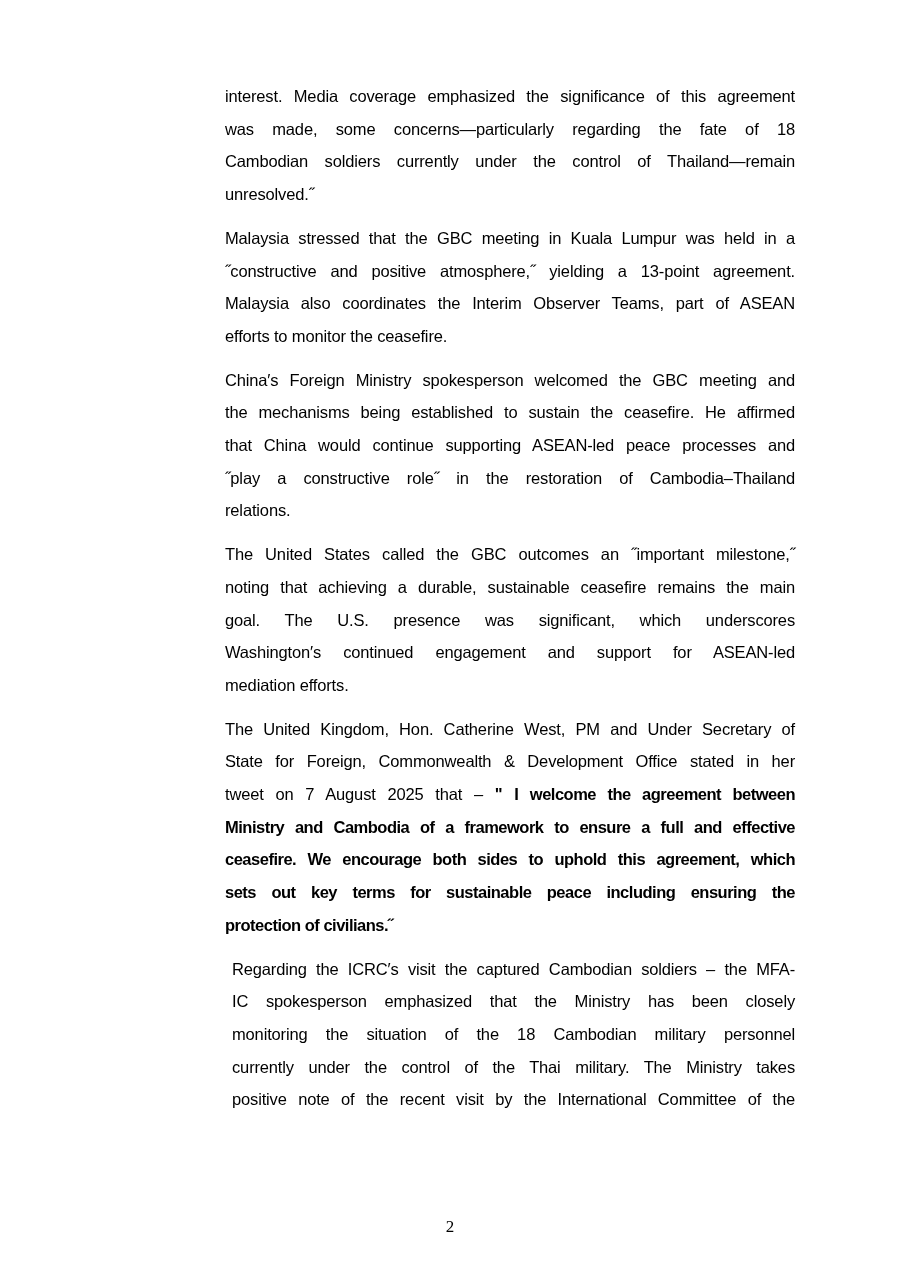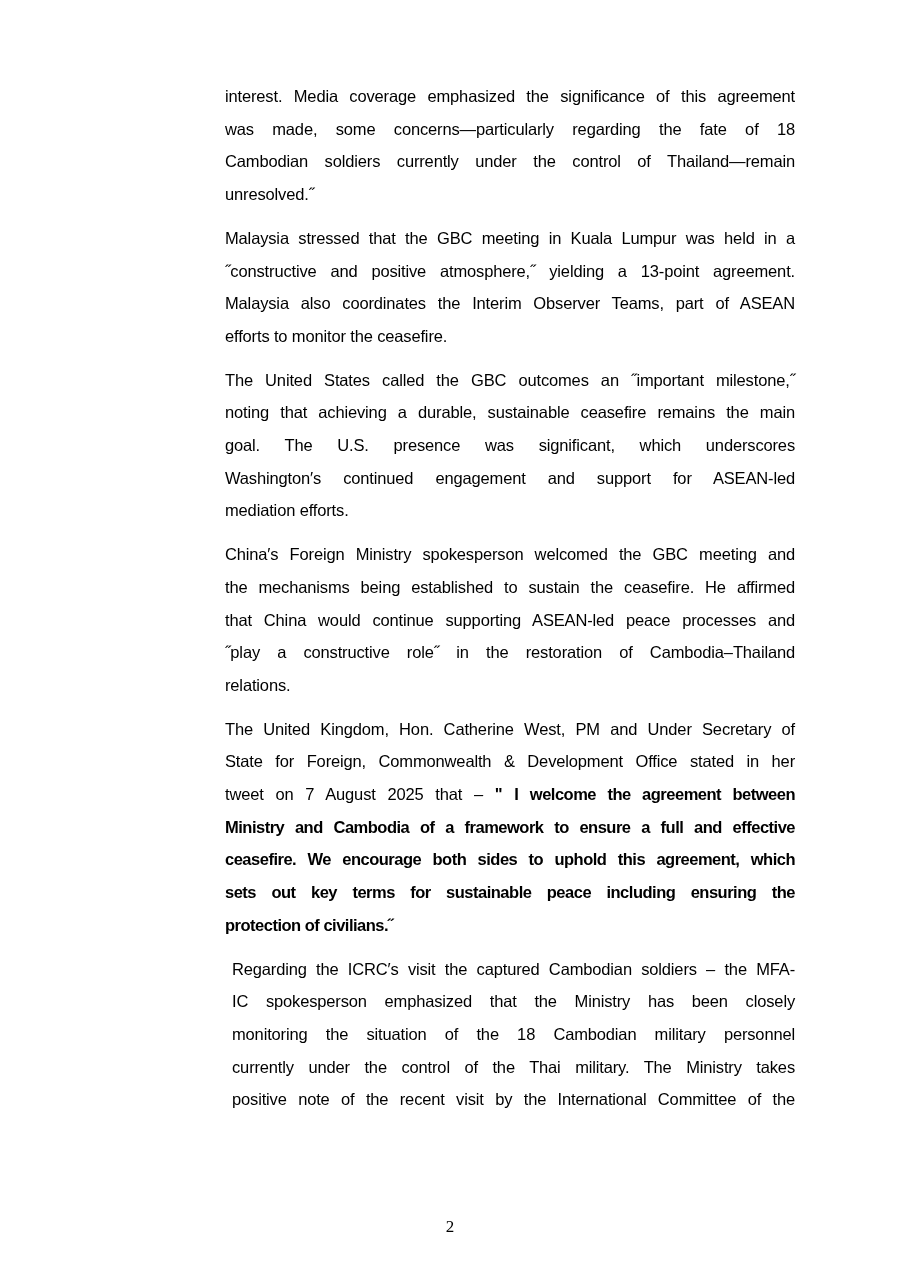--- a/index.html
+++ b/index.html
@@ -65,32 +65,32 @@
         <div class="line"><span class="seg-r">Cambodian soldiers currently under the control of Thailand—remain</span></div>
         <div class="line last"><span class="seg-r">unresolved.˝</span></div>
       </div>
       <div class="para">
         <div class="line"><span class="seg-r">Malaysia stressed that the GBC meeting in Kuala Lumpur was held in a</span></div>
         <div class="line"><span class="seg-r">˝constructive and positive atmosphere,˝ yielding a 13-point agreement.</span></div>
         <div class="line"><span class="seg-r">Malaysia also coordinates the Interim Observer Teams, part of ASEAN</span></div>
         <div class="line last"><span class="seg-r">efforts to monitor the ceasefire.</span></div>
       </div>
       <div class="para">
+        <div class="line"><span class="seg-r">China′s Foreign Ministry spokesperson welcomed the GBC meeting and</span></div>
+        <div class="line"><span class="seg-r">the mechanisms being established to sustain the ceasefire. He affirmed</span></div>
+        <div class="line"><span class="seg-r">that China would continue supporting ASEAN-led peace processes and</span></div>
+        <div class="line"><span class="seg-r">˝play a constructive role˝ in the restoration of Cambodia–Thailand</span></div>
+        <div class="line last"><span class="seg-r">relations.</span></div>
+      </div>
+      <div class="para">
         <div class="line"><span class="seg-r">The United States called the GBC outcomes an ˝important milestone,˝</span></div>
         <div class="line"><span class="seg-r">noting that achieving a durable, sustainable ceasefire remains the main</span></div>
         <div class="line"><span class="seg-r">goal. The U.S. presence was significant, which underscores</span></div>
         <div class="line"><span class="seg-r">Washington′s continued engagement and support for ASEAN-led</span></div>
         <div class="line last"><span class="seg-r">mediation efforts.</span></div>
-      </div>
-      <div class="para">
-        <div class="line"><span class="seg-r">China′s Foreign Ministry spokesperson welcomed the GBC meeting and</span></div>
-        <div class="line"><span class="seg-r">the mechanisms being established to sustain the ceasefire. He affirmed</span></div>
-        <div class="line"><span class="seg-r">that China would continue supporting ASEAN-led peace processes and</span></div>
-        <div class="line"><span class="seg-r">˝play a constructive role˝ in the restoration of Cambodia–Thailand</span></div>
-        <div class="line last"><span class="seg-r">relations.</span></div>
       </div>
       <div class="para">
         <div class="line"><span class="seg-r">The United Kingdom, Hon. Catherine West, PM and Under Secretary of</span></div>
         <div class="line"><span class="seg-r">State for Foreign, Commonwealth &amp; Development Office stated in her</span></div>
         <div class="line"><span class="seg-r">tweet on 7 August 2025 that – </span><span class="seg-b">" </span><span class="seg-bi">I welcome the agreement between</span></div>
         <div class="line"><span class="seg-bi">Ministry and Cambodia of a framework to ensure a full and effective</span></div>
         <div class="line"><span class="seg-bi">ceasefire. We encourage both sides to uphold this agreement, which</span></div>
         <div class="line"><span class="seg-bi">sets out key terms for sustainable peace including ensuring the</span></div>
         <div class="line last"><span class="seg-bi">protection of civilians.˝</span></div>
       </div>

